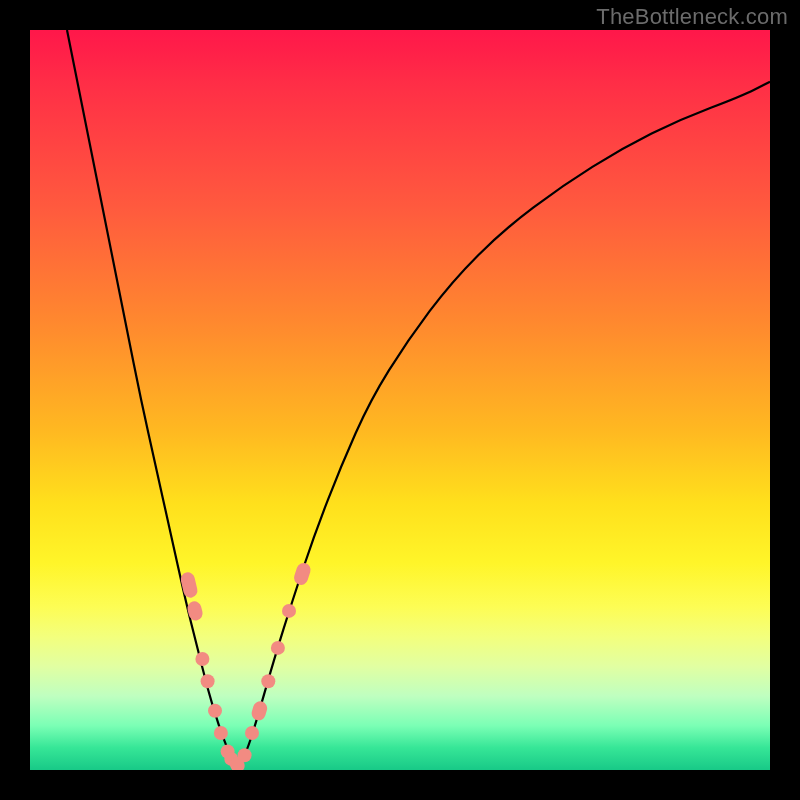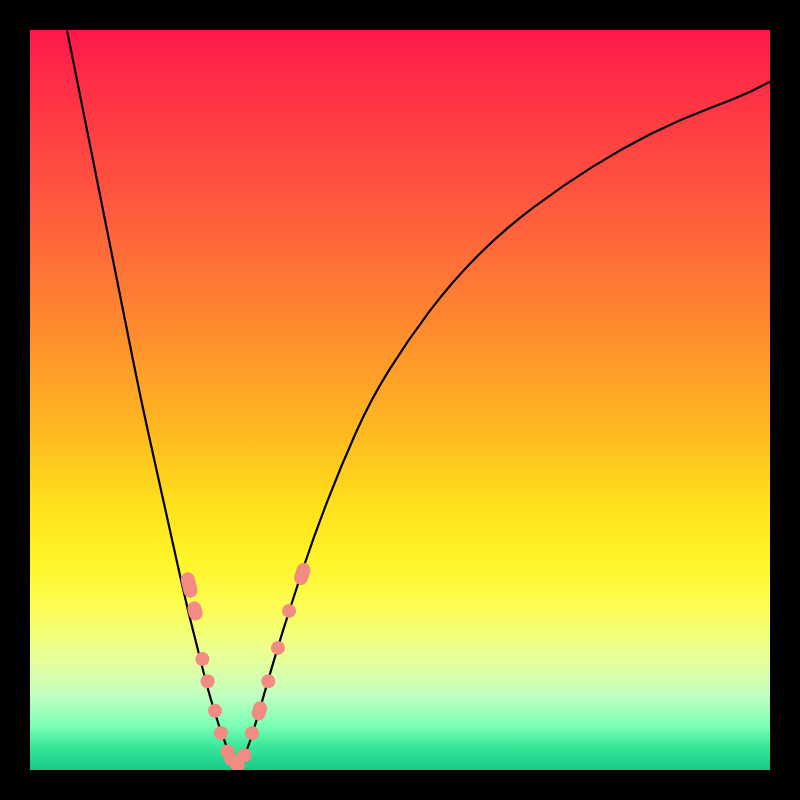--- a/index.html
+++ b/index.html
@@ -82,13 +82,14 @@
         <rect x="199.2" y="727.8" width="16.0" height="14" rx="7" fill="#f28b82" stroke="#d36a64" stroke-width="0" transform="rotate(63.4 207.2 734.8)"></rect>
         <circle cx="214.6" cy="725.2" r="7" fill="#f28b82"></circle>
         <circle cx="222.0" cy="703.0" r="7" fill="#f28b82"></circle>
         <rect x="219.8" y="673.8" width="19.2" height="14" rx="7" fill="#f28b82" stroke="#d36a64" stroke-width="0" transform="rotate(-73.7 229.4 680.8)"></rect>
         <circle cx="238.3" cy="651.2" r="7" fill="#f28b82"></circle>
         <circle cx="247.9" cy="617.9" r="7" fill="#f28b82"></circle>
         <circle cx="259.0" cy="580.9" r="7" fill="#f28b82"></circle>
         <rect x="261.1" y="536.9" width="22.4" height="14" rx="7" fill="#f28b82" stroke="#d36a64" stroke-width="0" transform="rotate(-72.1 272.3 543.9)"></rect>
       </svg>
   </div>
+  <div id="attribution">TheBottleneck.com</div>
 </div>
 
 </body></html>

